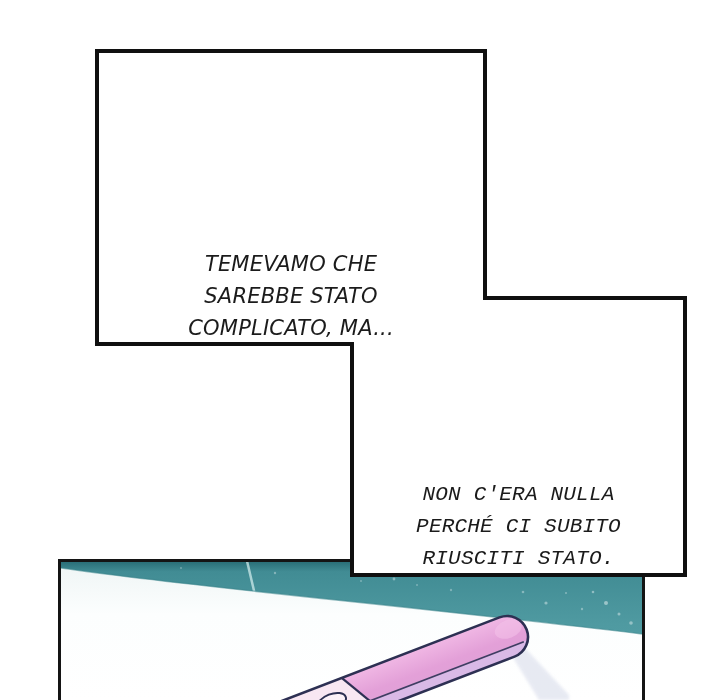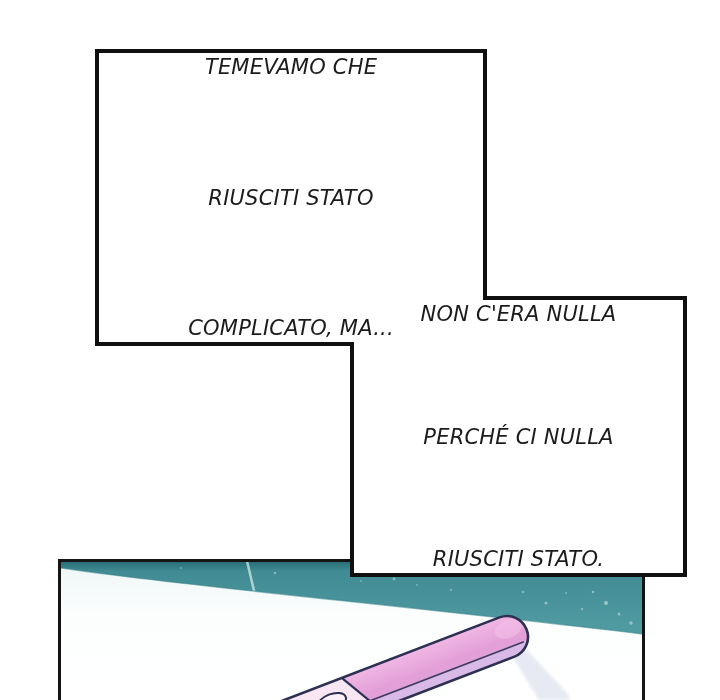--- a/index.html
+++ b/index.html
@@ -26,32 +26,32 @@
   
   .bubble-layer{
     position:absolute;left:0;top:0;
     width:720px;height:700px;
     z-index:2;
   }
   
   .caption{
     position:absolute;
     display:flex;flex-direction:column;
-    align-items:center;justify-content:space-between;
+    align-items:center;justify-content:flex-end;
     text-align:center;
     z-index:3;
     color:#1b1b1b;
     font-style:italic;
     font-size:21px;
     line-height:32px;
     letter-spacing:0.2px;
     white-space:nowrap;
   }
   .caption-1{left:97px;top:51px;width:388px;height:293px;}
-  .caption-2{left:352px;top:298px;width:333px;height:277px;}
+  .caption-2{left:352px;top:298px;width:333px;height:277px;font-family:Liberation Mono, monospace;}
 </style>
 </head>
 <body>
 
 <div class="page">
 
   <div class="panel">
     <svg width="581" height="138" viewBox="0 0 581 138">
       <defs>
         <linearGradient id="tealGrad" x1="0" y1="0" x2="0" y2="1">
@@ -118,23 +118,23 @@
       </g>
     </svg>
   </div>
 
   <svg class="bubble-layer" width="720" height="700" viewBox="0 0 720 700">
     <polygon points="97,51 485,51 485,298 685,298 685,575 352,575 352,344 97,344" fill="#ffffff" stroke="#101010" stroke-width="4" stroke-linejoin="miter"></polygon>
   </svg>
 
   <div class="caption caption-1">
     <span>TEMEVAMO CHE</span>
-    <span>RIUSCITI STATO</span>
+    <span>SAREBBE STATO</span>
     <span>COMPLICATO, MA...</span>
   </div>
 
   <div class="caption caption-2">
     <span>NON C'ERA NULLA</span>
-    <span>PERCHÉ CI NULLA</span>
+    <span>PERCHÉ CI SUBITO</span>
     <span>RIUSCITI STATO.</span>
   </div>
 
 </div>
 
 </body></html>

